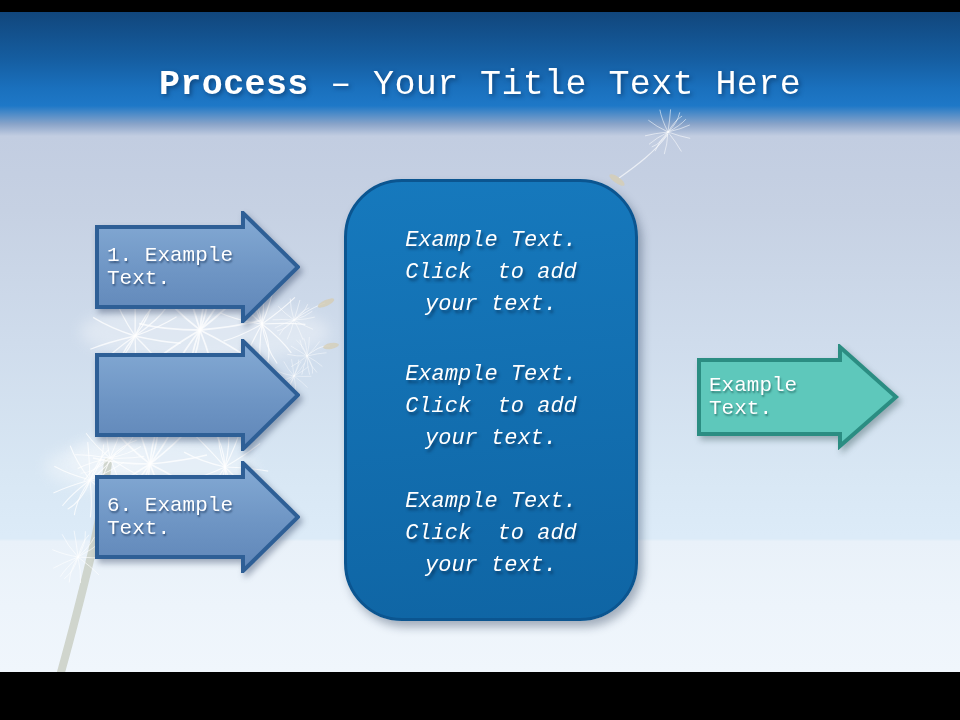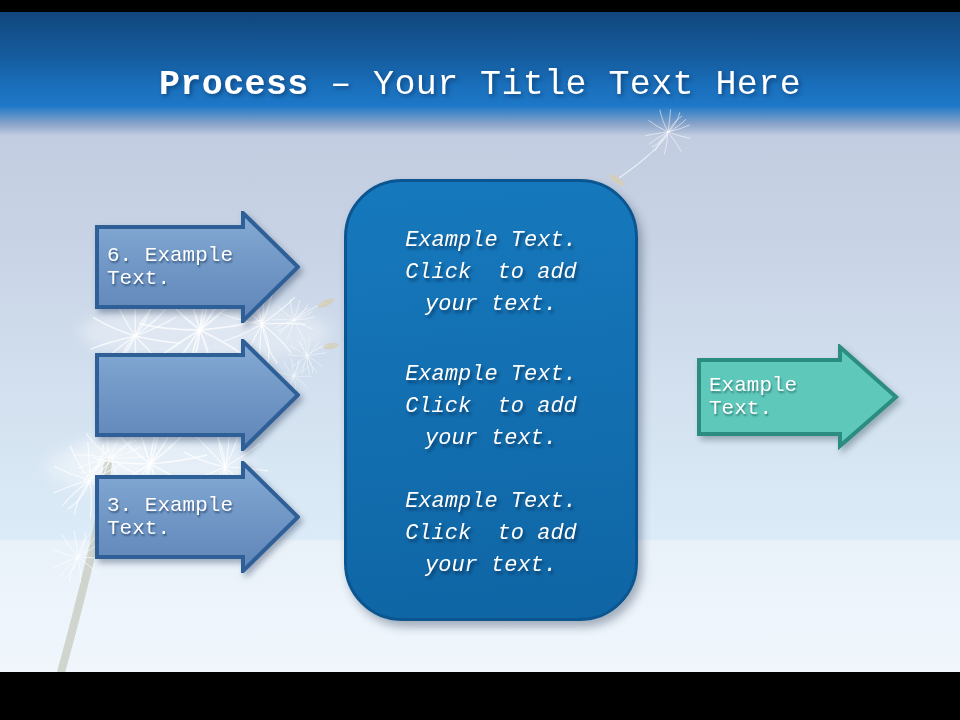--- a/index.html
+++ b/index.html
@@ -125,34 +125,34 @@
   </svg>
 
   <header class="title">
     <span class="b">Process</span><span> – Your Title Text Here</span>
   </header>
 
   <div class="step s1">
     <svg class="shape" width="205" height="112" viewBox="0 0 205 112">
       <polygon points="2,16 148,16 148,2 203,56 148,110 148,96 2,96" fill="url(#stepGrad)" stroke="var(--step-border,#2e5f96)" stroke-width="4" stroke-linejoin="miter"></polygon>
     </svg>
-    <span class="shape-label">6. Example Text.</span>
+    <span class="shape-label">1. Example Text.</span>
   </div>
 
   <div class="step s2">
     <svg class="shape" width="205" height="112" viewBox="0 0 205 112">
       <polygon points="2,16 148,16 148,2 203,56 148,110 148,96 2,96" fill="url(#stepGrad)" stroke="var(--step-border,#2e5f96)" stroke-width="4" stroke-linejoin="miter"></polygon>
     </svg>
   </div>
 
   <div class="step s3">
     <svg class="shape" width="205" height="112" viewBox="0 0 205 112">
       <polygon points="2,16 148,16 148,2 203,56 148,110 148,96 2,96" fill="url(#stepGrad)" stroke="var(--step-border,#2e5f96)" stroke-width="4" stroke-linejoin="miter"></polygon>
     </svg>
-    <span class="shape-label">3. Example Text.</span>
+    <span class="shape-label">6. Example Text.</span>
   </div>
 
   <div class="panel">
     <div class="para g1"><div>Example Text.</div><div>Click  to add</div><div>your text.</div></div>
     <div class="para g2"><div>Example Text.</div><div>Click  to add</div><div>your text.</div></div>
     <div class="para g3"><div>Example Text.</div><div>Click  to add</div><div>your text.</div></div>
   </div>
 
   <div class="result">
     <svg class="shape" width="202" height="106" viewBox="0 0 202 106">

